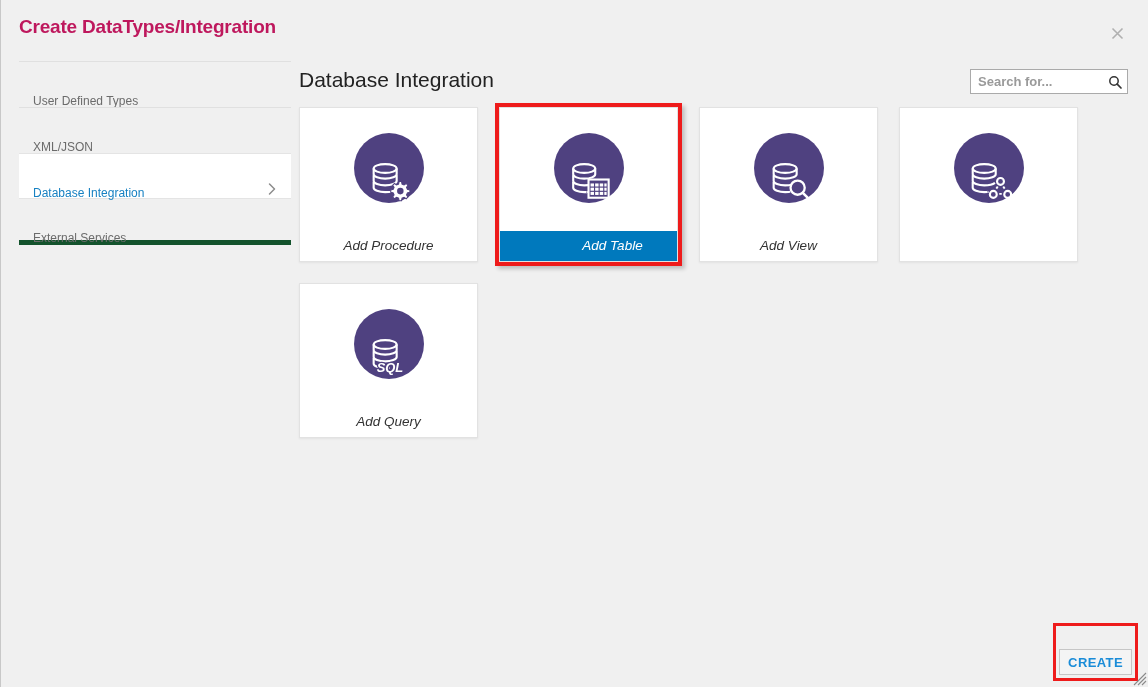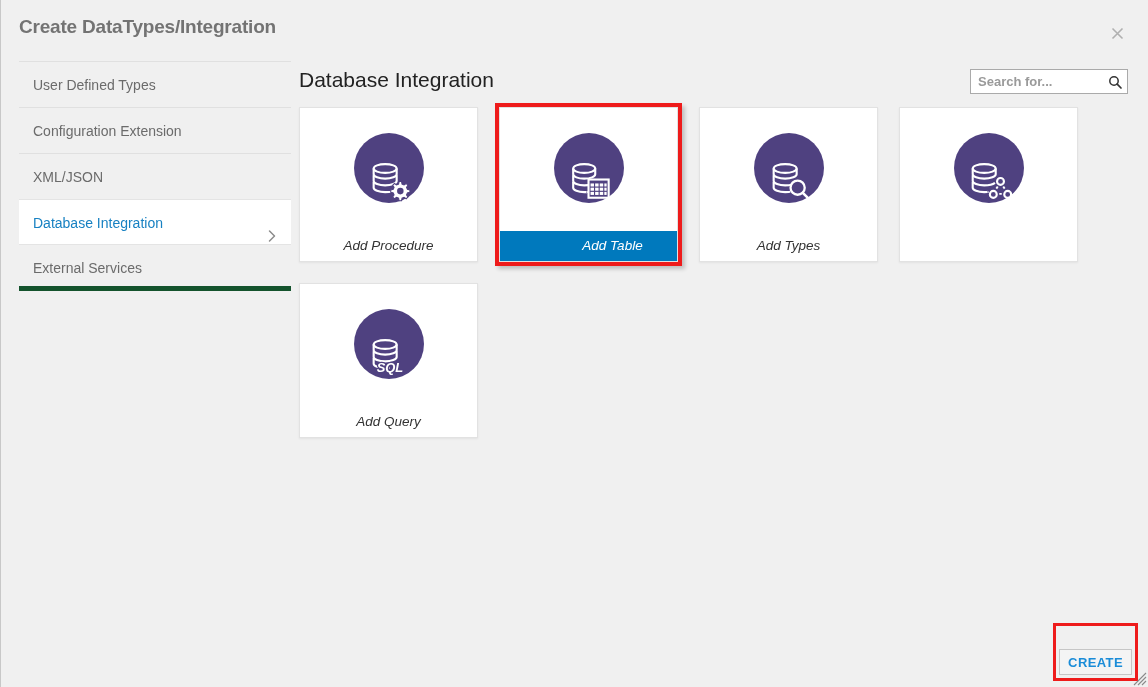--- a/index.html
+++ b/index.html
@@ -23,21 +23,21 @@
     box-sizing: border-box;
   }
 
   
   .dlg-title {
     position: absolute;
     left: 18px;
     top: 16px;
     font-size: 19px;
     font-weight: bold;
-    color: #737373;
+    color: #be185d;
     letter-spacing: -0.2px;
   }
   .close-btn {
     position: absolute;
     right: 18px;
     top: 20px;
     width: 26px;
     height: 26px;
     display: flex;
     align-items: center;
@@ -50,23 +50,23 @@
   .sidebar {
     position: absolute;
     left: 18px;
     top: 61px;
     width: 272px;
   }
   .side-item {
     position: relative;
     height: 46px;
     line-height: 46px;
-    padding: 0 14px;
+    padding: 16px 14px;
     box-sizing: border-box;
-    font-size: 14px;
+    font-size: 12px;
     color: #6b6b6b;
     border-top: 1px solid #e0e0e0;
     cursor: pointer;
     white-space: nowrap;
   }
   .side-item:last-child { border-bottom: 5px solid #14532d; }
   .side-item.selected {
     background: #ffffff;
     color: #1781c2;
     border-top-color: #e4e4e4;
@@ -249,23 +249,20 @@
       <path d="M3.5 3.5 L13.5 13.5 M13.5 3.5 L3.5 13.5" stroke="#b0b0b0" stroke-width="1.6" fill="none"></path>
     </svg>
   </div>
 
   <div class="sidebar">
 
     <div class="side-item">
       <span>User Defined Types</span>
     </div>
 
-    <div class="side-item">
-      <span>Configuration Extension</span>
-    </div>
 
     <div class="side-item">
       <span>XML/JSON</span>
     </div>
 
     <div class="side-item selected">
       <span>Database Integration</span>
       <span class="side-chevron">
         <svg width="14" height="14" viewBox="0 0 14 14" aria-hidden="true">
           <path d="M4.5 2 L9.5 7 L4.5 12" stroke="#8c8c8c" stroke-width="1.5" fill="none" stroke-linecap="round" stroke-linejoin="round"></path>
@@ -348,21 +345,21 @@
             <g fill="none" stroke="#ffffff" stroke-width="2.2">
               <ellipse cx="20" cy="12" rx="12" ry="4.6"></ellipse>
               <path d="M8 12 v6 c0 2.5 5.4 4.6 12 4.6 s12-2.1 12-4.6 v-6"></path>
               <path d="M8 19 v6 c0 2.5 5.4 4.6 12 4.6 s9.5-1.1 11.4-3"></path>
               <path d="M8 26 v6 c0 2.5 5.4 4.6 12 4.6 s3.7-0.1 5.3-0.4"></path>
             </g>
             <circle cx="33" cy="32" r="7.4" fill="#4f4180" stroke="#ffffff" stroke-width="2.4"></circle>
             <path d="M38.4 37.4 L45 44" stroke="#ffffff" stroke-width="2.8" stroke-linecap="round" fill="none"></path>
           </svg>
         </div>
-        <div class="tile-label">Add Types</div>
+        <div class="tile-label">Add View</div>
       </div>
 
       <div class="tile">
         <div class="tile-icon">
           <svg width="46" height="46" viewBox="0 0 48 48" aria-hidden="true">
             <g fill="none" stroke="#ffffff" stroke-width="2.2">
               <ellipse cx="19" cy="12" rx="12" ry="4.6"></ellipse>
               <path d="M7 12 v6 c0 2.5 5.4 4.6 12 4.6 s12-2.1 12-4.6 v-6"></path>
               <path d="M7 19 v6 c0 2.5 5.4 4.6 12 4.6 s9-0.9 11.2-2.6"></path>
               <path d="M7 26 v6 c0 2.5 5.4 4.6 12 4.6 s2.4 0 3.5-0.2"></path>

